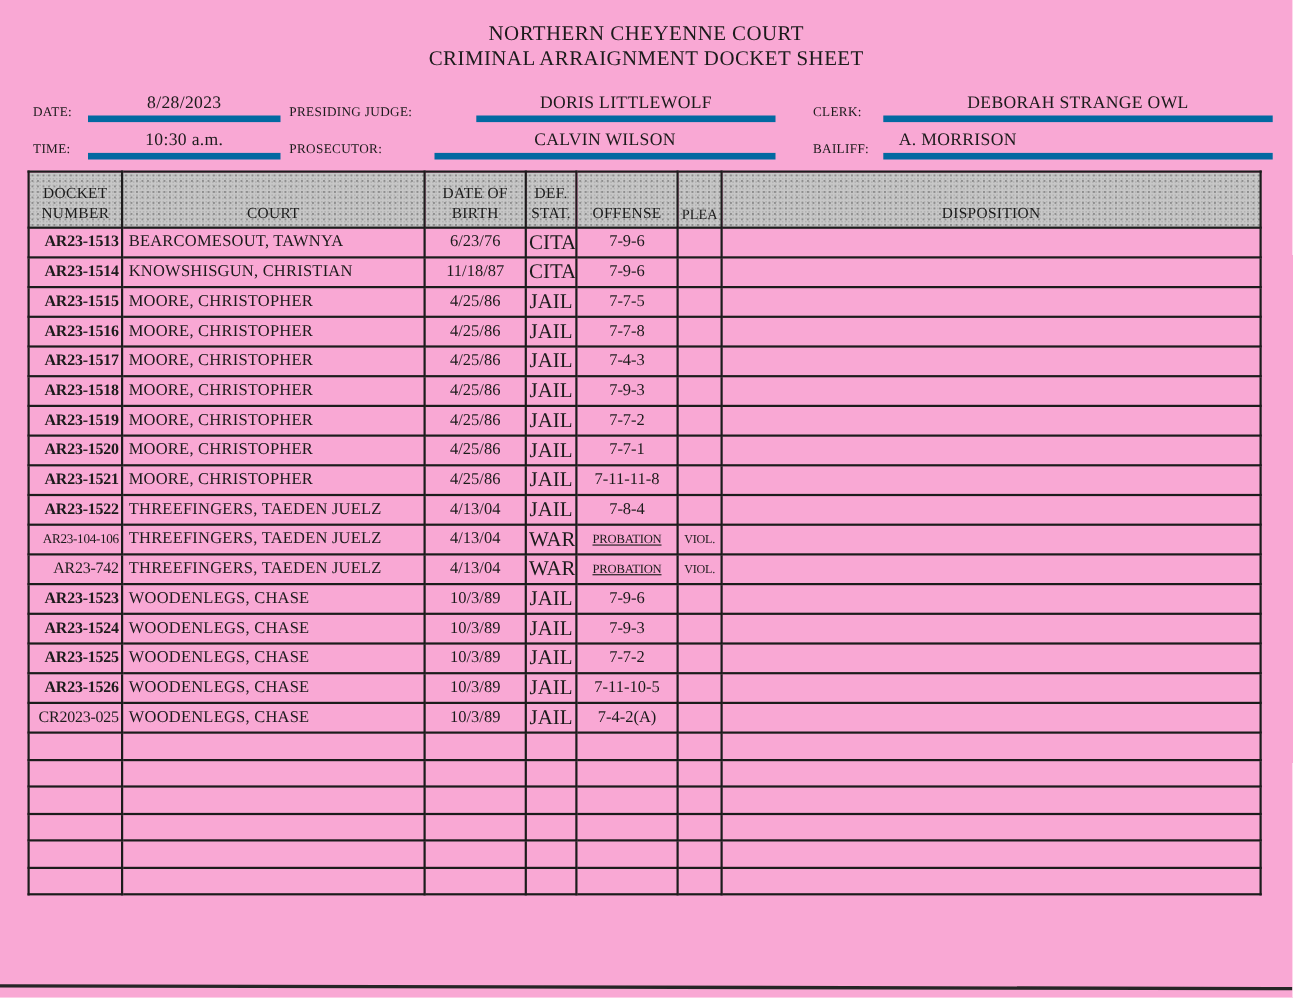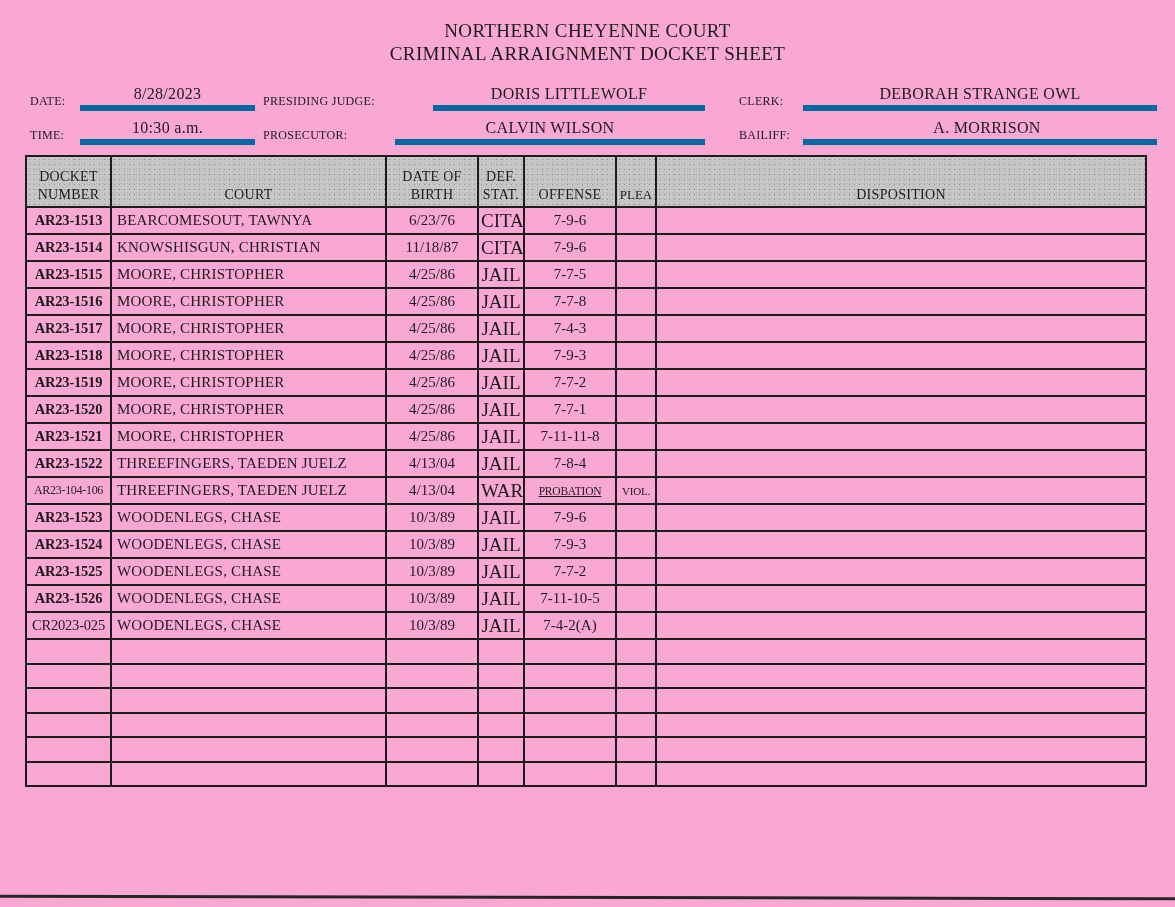--- a/index.html
+++ b/index.html
@@ -10,21 +10,21 @@
   }
   
   .title{position:absolute;left:0;right:0;text-align:center;font-size:19px;letter-spacing:.4px;white-space:nowrap;}
   .title.l1{top:20px;}
   .title.l2{top:43px;}
   
   .hfields{position:absolute;left:30px;right:18px;top:84px;}
   .hrow{display:flex;align-items:flex-end;height:27px;margin-bottom:7px;}
   .hlabel{font-size:12px;letter-spacing:.3px;white-space:nowrap;padding-bottom:2px;}
   .hval{border-bottom:6px solid #0369a1;text-align:center;font-size:16px;letter-spacing:.3px;padding-bottom:2px;white-space:nowrap;overflow:visible;}
-  .hval.left{text-align:center;padding-left:14px;margin-top:24px;}
+  .hval.left{text-align:left;padding-left:14px;margin-top:24px;}
   .w-label-sm{width:50px;}
   .w-val-1{width:175px;}
   .sp8{width:8px;}
   .sp34{width:34px;}
   .w-judge{width:170px;}
   .w-pros{width:132px;}
   .w-val-2{width:272px;}
   .w-val-2b{width:310px;}
   .w-clerk{width:64px;}
   .w-bailiff{width:64px;}
@@ -41,21 +41,21 @@
     padding:0 1px 3px 1px;
     background-color:#c7c7c7;
     background-image:
       radial-gradient(circle,#8d8d8d .8px,transparent 1px),
       radial-gradient(circle,#b3b3b3 .8px,transparent 1px);
     background-size:5px 5px,3px 3px;
     background-position:0 0,2px 1px;
   }
   th.plea-h{font-size:13px;letter-spacing:0;}
   td{height:25px;font-size:15px;vertical-align:middle;padding:0 2px;}
-  td.docket-c{text-align:center;font-weight:bold;font-size:14.5px;letter-spacing:-.2px;}
+  td.docket-c{text-align:right;font-weight:bold;font-size:14.5px;letter-spacing:-.2px;}
   td.docket-c.plain{font-weight:normal;font-size:14.5px;}
   td.docket-c.small{font-weight:normal;font-size:12px;letter-spacing:-.3px;}
   td.name-c{text-align:left;padding-left:5px;letter-spacing:.2px;}
   td.dob-c,td.stat-c,td.off-c,td.plea-c{text-align:center;}
   td.stat-c{font-size:19px;}
   td.off-c.compact{font-size:11.5px;letter-spacing:-.2px;text-decoration:underline;}
   td.plea-c.compact{font-size:11px;letter-spacing:-.2px;}
   tr.empty-row td{height:22.5px;}
   
   .scan-line{position:absolute;left:0;width:1175px;top:896px;height:3px;background:#262626;transform:rotate(.12deg);}
@@ -206,20 +206,29 @@
         <tr>
           <td class="docket-c small">AR23-104-106</td>
           <td class="name-c">THREEFINGERS, TAEDEN JUELZ</td>
           <td class="dob-c">4/13/04</td>
           <td class="stat-c">WARR</td>
           <td class="off-c compact">PROBATION</td>
           <td class="plea-c compact">VIOL.</td>
           <td class="dispo-c"></td>
         </tr>
         <tr>
+          <td class="docket-c plain">AR23-742</td>
+          <td class="name-c">THREEFINGERS, TAEDEN JUELZ</td>
+          <td class="dob-c">4/13/04</td>
+          <td class="stat-c">WARR</td>
+          <td class="off-c compact">PROBATION</td>
+          <td class="plea-c compact">VIOL.</td>
+          <td class="dispo-c"></td>
+        </tr>
+        <tr>
           <td class="docket-c">AR23-1523</td>
           <td class="name-c">WOODENLEGS, CHASE</td>
           <td class="dob-c">10/3/89</td>
           <td class="stat-c">JAIL</td>
           <td class="off-c">7-9-6</td>
           <td class="plea-c"></td>
           <td class="dispo-c"></td>
         </tr>
         <tr>
           <td class="docket-c">AR23-1524</td>

